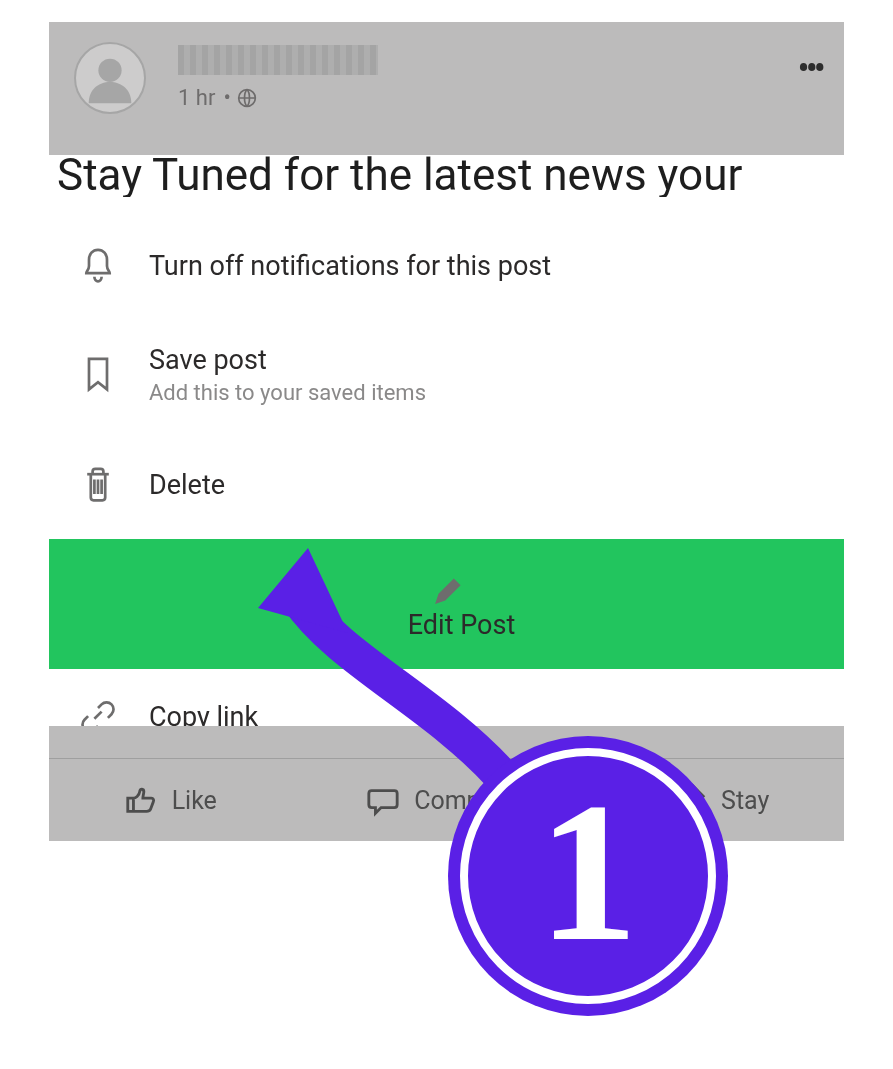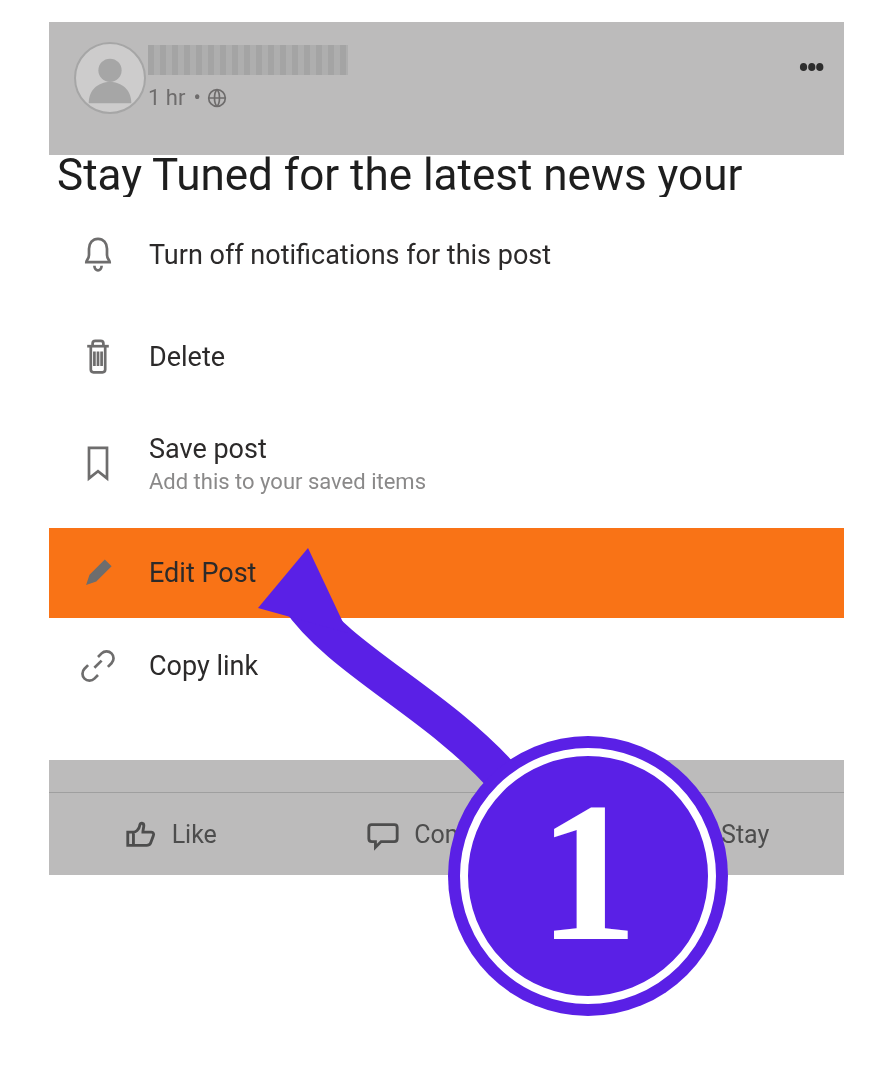--- a/index.html
+++ b/index.html
@@ -30,21 +30,21 @@
     background: #cdcccc;
     border: 2px solid #a6a6a6;
     display: flex;
     align-items: center;
     justify-content: center;
     margin-top: 5px;
     margin-left: 5px;
   }
   .avatar svg { width: 62px; height: 62px; }
   .header-text {
-    margin-left: 2px;
+    margin-left: 32px;
     display: flex;
     flex-direction: column;
     justify-content: flex-start;
     padding-top: 8px;
   }
   .name-blur {
     width: 200px;
     height: 30px;
     background: repeating-linear-gradient(90deg,#a4a4a4 0 6px,#aeaeae 6px 12px);
     margin-bottom: 10px;
@@ -79,21 +79,21 @@
     padding-left:8px;
     overflow:hidden;
   }
   .headline-inner{
     transform: translateY(-6px);
   }
 
   
   .sheet {
     position: absolute;
-    top: 205px;
+    top: 216px;
     left: 49px;
     width: 795px;
     background: #ffffff;
   }
   .menu-item {
     display: flex;
     align-items: center;
     padding: 22px 28px;
   }
   .menu-item.first { padding-top: 30px; padding-bottom: 36px; }
@@ -109,38 +109,38 @@
     font-size: 27px;
   }
   .menu-sub {
     color: #8a8989;
     font-size: 22px;
     margin-top: 4px;
   }
   .menu-item.save { padding-top: 22px; padding-bottom: 34px; }
   .menu-item.delete { padding-top: 26px; padding-bottom: 34px; }
   .menu-item.edit {
-    background: #f97316;
-    padding-top: 28px;
+    background: #22c55e;
+    padding-top: 36px;
     padding-bottom: 28px;
+    flex-direction: column;
   }
   .menu-item.copy { padding-top: 28px; padding-bottom: 30px; }
 
   .icon-svg { width: 36px; height: 40px; stroke:#6e6d6d; fill:none; stroke-width:3px; }
   .pencil-svg { width:34px; height:34px; fill:#6e6d6d; }
 
   
   .footer {
     position: absolute;
     left: 49px;
     width: 795px;
     top: 726px;
     height: 115px;
     background: #bcbbbb;
-    margin-top: 34px;
   }
   .footer-divider{
     position:absolute;left:0;right:0;top:32px;height:1px;background:#9f9f9f;
   }
   .footer-row {
     position:absolute;left:0;right:0;top:33px;bottom:0;
     display: flex;
     align-items: center;
     justify-content: space-around;
     color:#4d4d4d;
@@ -219,42 +219,42 @@
   <div class="menu-item first">
     <div class="icon-wrap">
       <svg class="icon-svg" viewBox="0 0 40 44">
         <path d="M20 4c-6 0-10 5-10 11v7c0 4-3 6-3 8h26c0-2-3-4-3-8v-7c0-6-4-11-10-11z"></path>
         <path d="M16 34c0 3 2 5 4 5s4-2 4-5"></path>
       </svg>
     </div>
     <div class="menu-text">Turn off notifications for this post</div>
   </div>
 
+  <div class="menu-item save">
+    <div class="icon-wrap">
+      <svg class="icon-svg" viewBox="0 0 40 44">
+        <path d="M10 4h20v34l-10-8-10 8z"></path>
+      </svg>
+    </div>
+    <div>
+      <div class="menu-text">Save post</div>
+      <div class="menu-sub" style="margin-left:30px;">Add this to your saved items</div>
+    </div>
+  </div>
+
   <div class="menu-item delete">
     <div class="icon-wrap">
       <svg class="icon-svg" viewBox="0 0 40 44">
         <path d="M8 10h24"></path>
         <path d="M12 10v26c0 2 1 3 3 3h10c2 0 3-1 3-3V10"></path>
         <path d="M16 16v16M20 16v16M24 16v16"></path>
         <path d="M14 10V7c0-2 1-3 3-3h6c2 0 3 1 3 3v3"></path>
       </svg>
     </div>
     <div class="menu-text">Delete</div>
-  </div>
-
-  <div class="menu-item save">
-    <div class="icon-wrap">
-      <svg class="icon-svg" viewBox="0 0 40 44">
-        <path d="M10 4h20v34l-10-8-10 8z"></path>
-      </svg>
-    </div>
-    <div>
-      <div class="menu-text">Save post</div>
-      <div class="menu-sub" style="margin-left:30px;">Add this to your saved items</div>
-    </div>
   </div>
 
   <div class="menu-item edit">
     <div class="icon-wrap">
       <svg class="pencil-svg" viewBox="0 0 40 40">
         <path d="M6 34l4-12L28 4l8 8-18 18-12 4zM26 6l8 8"></path>
       </svg>
     </div>
     <div class="menu-text">Edit Post</div>
   </div>

